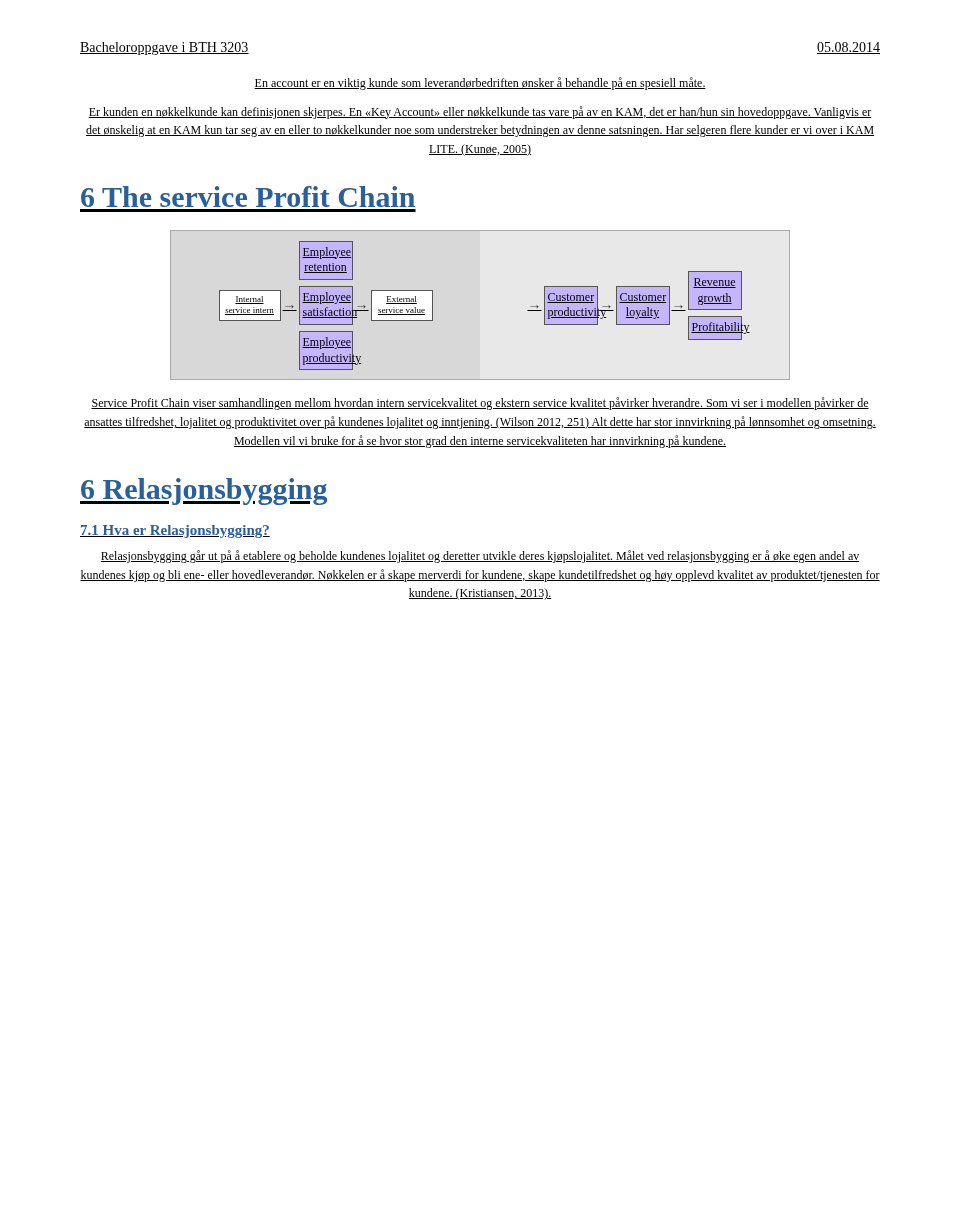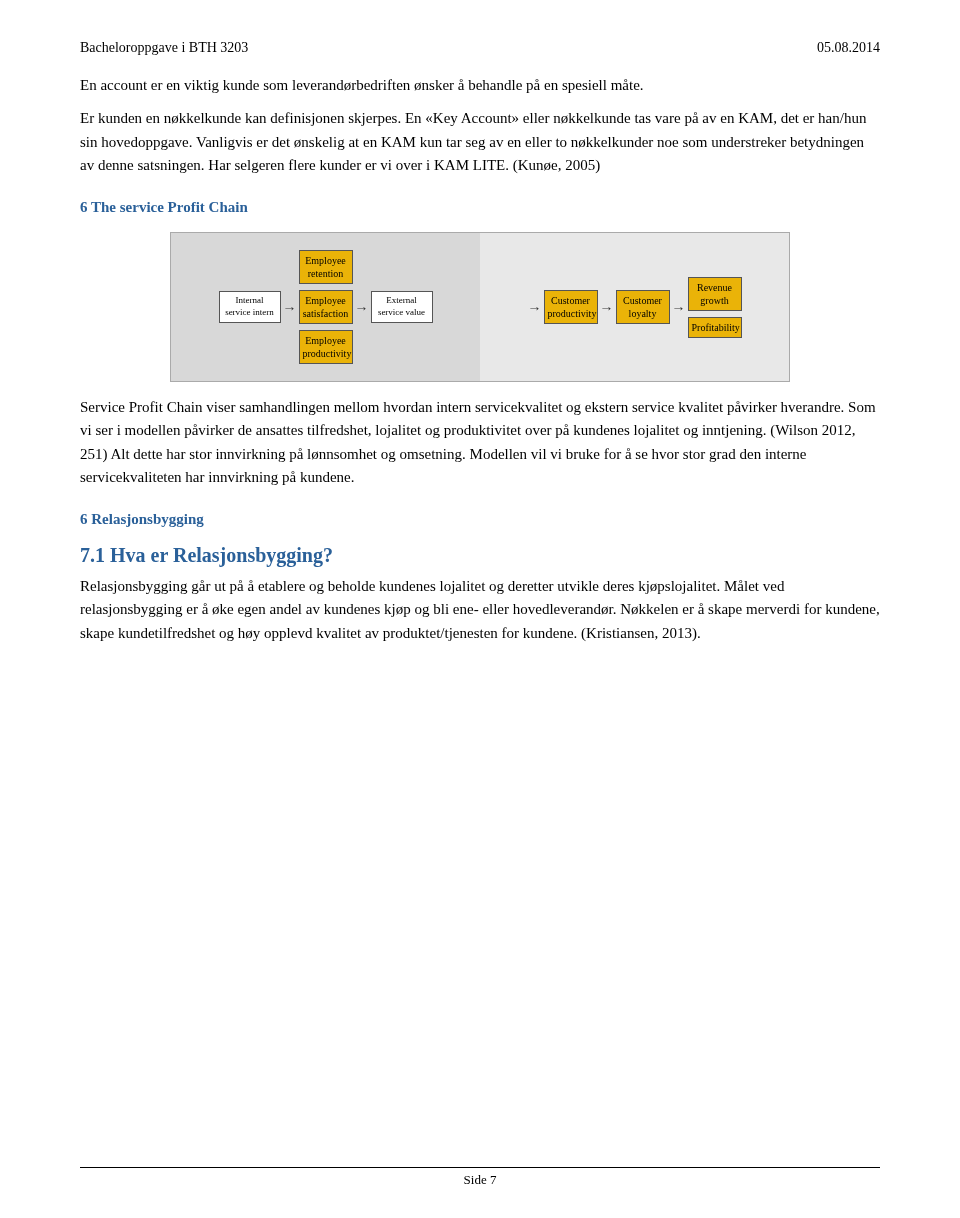--- a/index.html
+++ b/index.html
@@ -10,43 +10,44 @@
       color: #000;
       width: 960px;
       min-height: 1218px;
       position: relative;
     }
     .page {
       width: 960px;
       min-height: 1218px;
       padding: 40px 80px 92px 80px;
       position: relative;
+      text-decoration: underline;
     }
     .header {
       display: flex;
       justify-content: space-between;
       align-items: flex-start;
       margin-bottom: 18px;
       border-bottom: none;
     }
     .body-text {
-      font-size: 15px;
+      font-size: 12px;
       line-height: 1.55;
       margin-bottom: 10px;
-      text-align: left;
+      text-align: center;
     }
     h2.section-heading {
-      font-size: 15px;
+      font-size: 30px;
       font-weight: bold;
       color: #2a6099;
       margin-top: 22px;
       margin-bottom: 12px;
     }
     h3.sub-heading {
-      font-size: 20px;
+      font-size: 15px;
       font-weight: bold;
       color: #2a6099;
       margin-top: 16px;
       margin-bottom: 8px;
     }
     .diagram-container {
       width: 100%;
       margin: 16px 0 14px 0;
       display: flex;
       justify-content: center;
@@ -87,22 +88,22 @@
       background: #fff;
       font-size: 9px;
       text-align: center;
       padding: 3px 4px;
       min-width: 52px;
       max-width: 62px;
       line-height: 1.3;
     }
     .diag-box-narrow {
       border: 1px solid #555;
-      background: #eab308;
-      font-size: 10px;
+      background: #c4b5fd;
+      font-size: 12px;
       text-align: center;
       padding: 3px 3px;
       min-width: 44px;
       max-width: 54px;
       line-height: 1.3;
     }
     .arrow {
       font-size: 14px;
       color: #333;
       flex-shrink: 0;
@@ -188,17 +189,14 @@
   </div>
 
   <p class="body-text">Service Profit Chain viser samhandlingen mellom hvordan intern servicekvalitet og ekstern service kvalitet påvirker hverandre. Som vi ser i modellen påvirker de ansattes tilfredshet, lojalitet og produktivitet over på kundenes lojalitet og inntjening. (Wilson 2012, 251) Alt dette har stor innvirkning på lønnsomhet og omsetning. Modellen vil vi bruke for å se hvor stor grad den interne servicekvaliteten har innvirkning på kundene.</p>
 
   <h2 class="section-heading">6   Relasjonsbygging</h2>
 
   <h3 class="sub-heading">7.1   Hva er Relasjonsbygging?</h3>
 
   <p class="body-text">Relasjonsbygging går ut på å etablere og beholde kundenes lojalitet og deretter utvikle deres kjøpslojalitet. Målet ved relasjonsbygging er å øke egen andel av kundenes kjøp og bli ene- eller hovedleverandør. Nøkkelen er å skape merverdi for kundene, skape kundetilfredshet og høy opplevd kvalitet av produktet/tjenesten for kundene. (Kristiansen, 2013).</p>
 
-  <div class="footer">
-    <span class="footer-text">Side 7</span>
-  </div>
 
 </div>
 
 </body></html>

